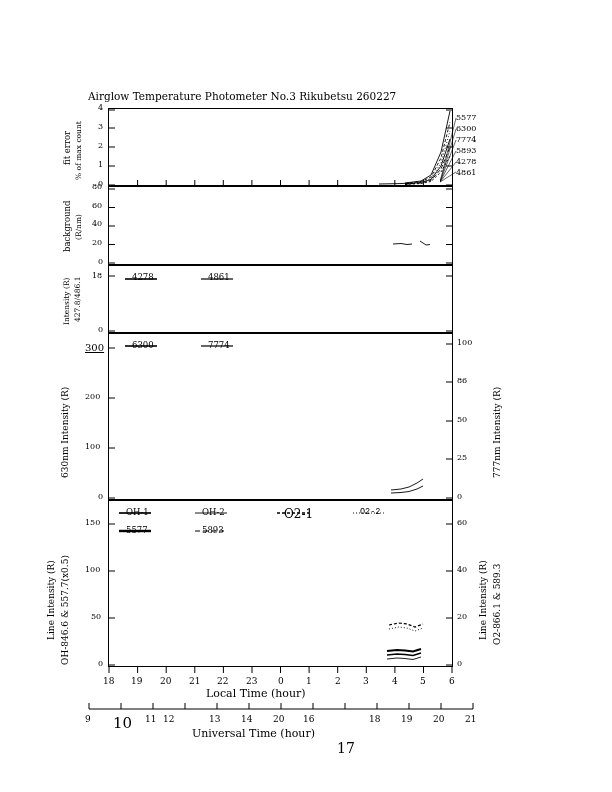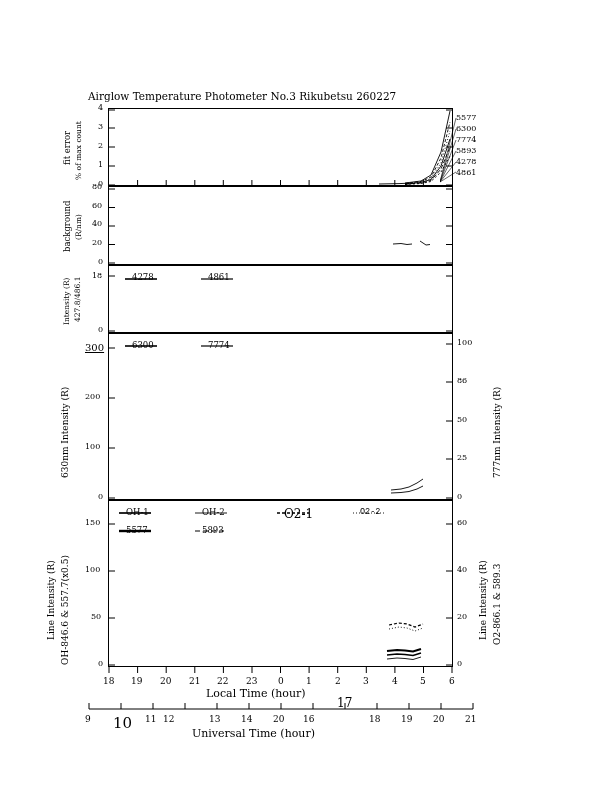--- a/index.html
+++ b/index.html
@@ -255,20 +255,20 @@
     <line x1="385" y1="0" x2="385" y2="6" stroke="#000" stroke-width="1"></line>
   </svg>
   <div class="abs txt" style="left:85px; top:714px; font-size:9px;">9</div>
   <div class="abs txt" style="left:113px; top:714px; font-size:15px;">10</div>
   <div class="abs txt" style="left:145px; top:714px; font-size:9px;">11</div>
   <div class="abs txt" style="left:163px; top:714px; font-size:9px;">12</div>
   <div class="abs txt" style="left:209px; top:714px; font-size:9px;">13</div>
   <div class="abs txt" style="left:241px; top:714px; font-size:9px;">14</div>
   <div class="abs txt" style="left:273px; top:714px; font-size:9px;">20</div>
   <div class="abs txt" style="left:303px; top:714px; font-size:9px;">16</div>
-  <div class="abs txt" style="left:337px; top:696px; font-size:12px;">17</div>
+  <div class="abs txt" style="left:337px; top:740px; font-size:14px;">17</div>
   <div class="abs txt" style="left:369px; top:714px; font-size:9px;">18</div>
   <div class="abs txt" style="left:401px; top:714px; font-size:9px;">19</div>
   <div class="abs txt" style="left:433px; top:714px; font-size:9px;">20</div>
   <div class="abs txt" style="left:465px; top:714px; font-size:9px;">21</div>
   <div class="abs txt" style="left:192px; top:727px; font-size:11px;">Universal Time (hour)</div>
 
 </div>
 
 </body></html>

